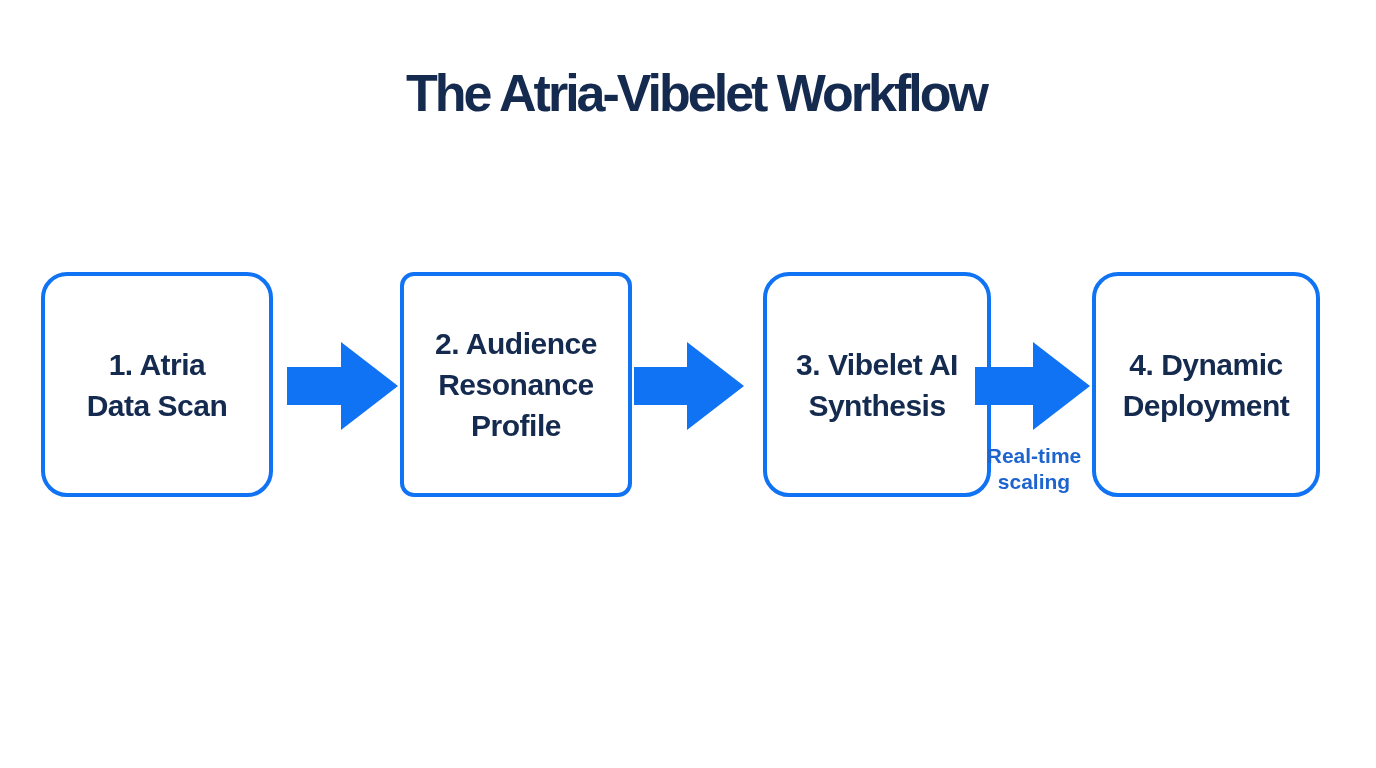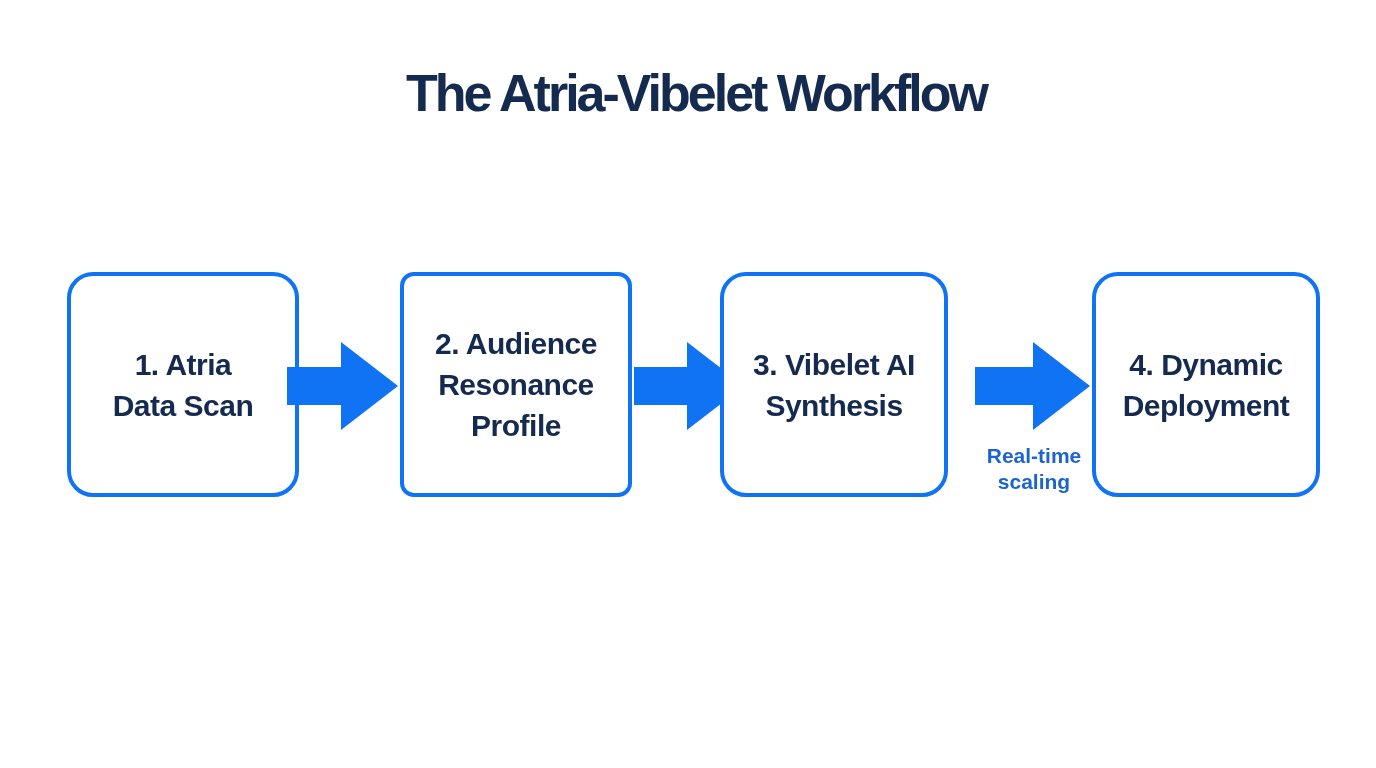--- a/index.html
+++ b/index.html
@@ -79,23 +79,23 @@
     left: 959px;
     top: 443px;
     width: 150px;
     text-align: center;
     font-size: 21px;
     font-weight: bold;
     line-height: 26px;
     color: var(--annotation-blue, #1d64cf);
     white-space: pre-line;
   }
-  #box-1 { left: 67px; justify-content: center; }
+  #box-1 { left: 41px; justify-content: center; }
   #box-2 { left: 400px; border-radius: 14px; }
-  #box-3 { left: 720px; width: 228px; }
+  #box-3 { left: 763px; width: 228px; }
   #box-4 { left: 1092px; width: 228px; justify-content: center; }
   #arrow-1 { left: 287px; width: 111px; }
   #arrow-2 { left: 634px; width: 110px; }
   #arrow-3 { left: 975px; width: 115px; }
 </style>
 </head>
 <body>
 
 <div class="canvas">
 

